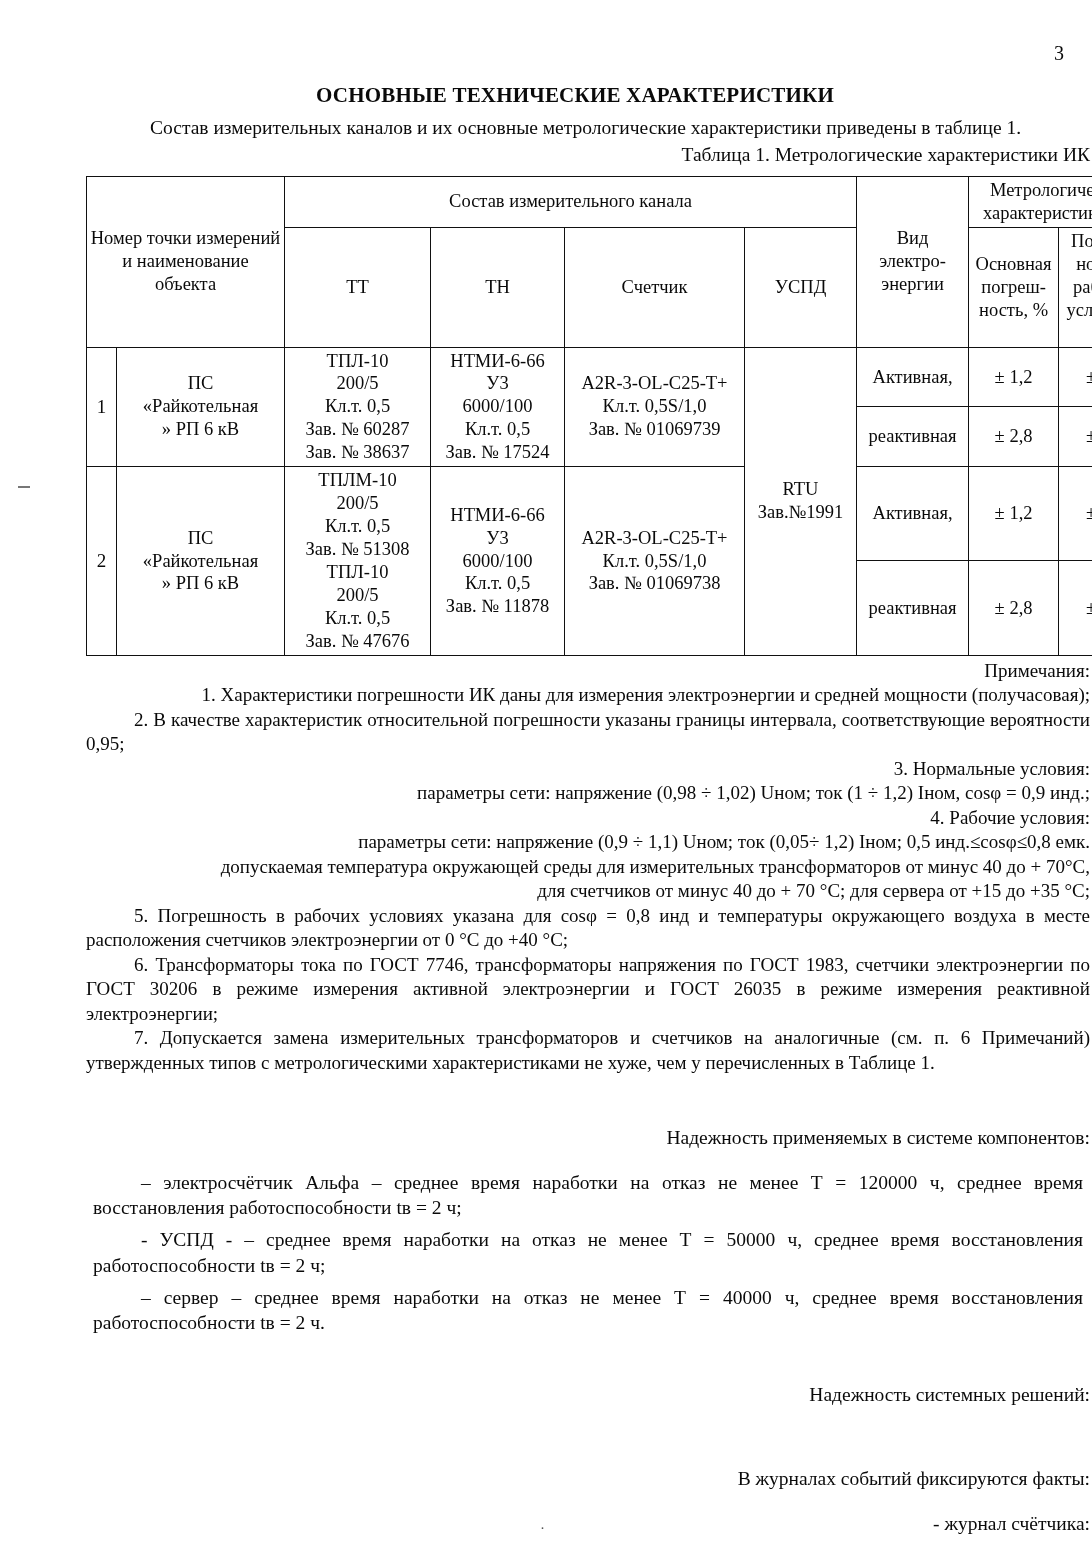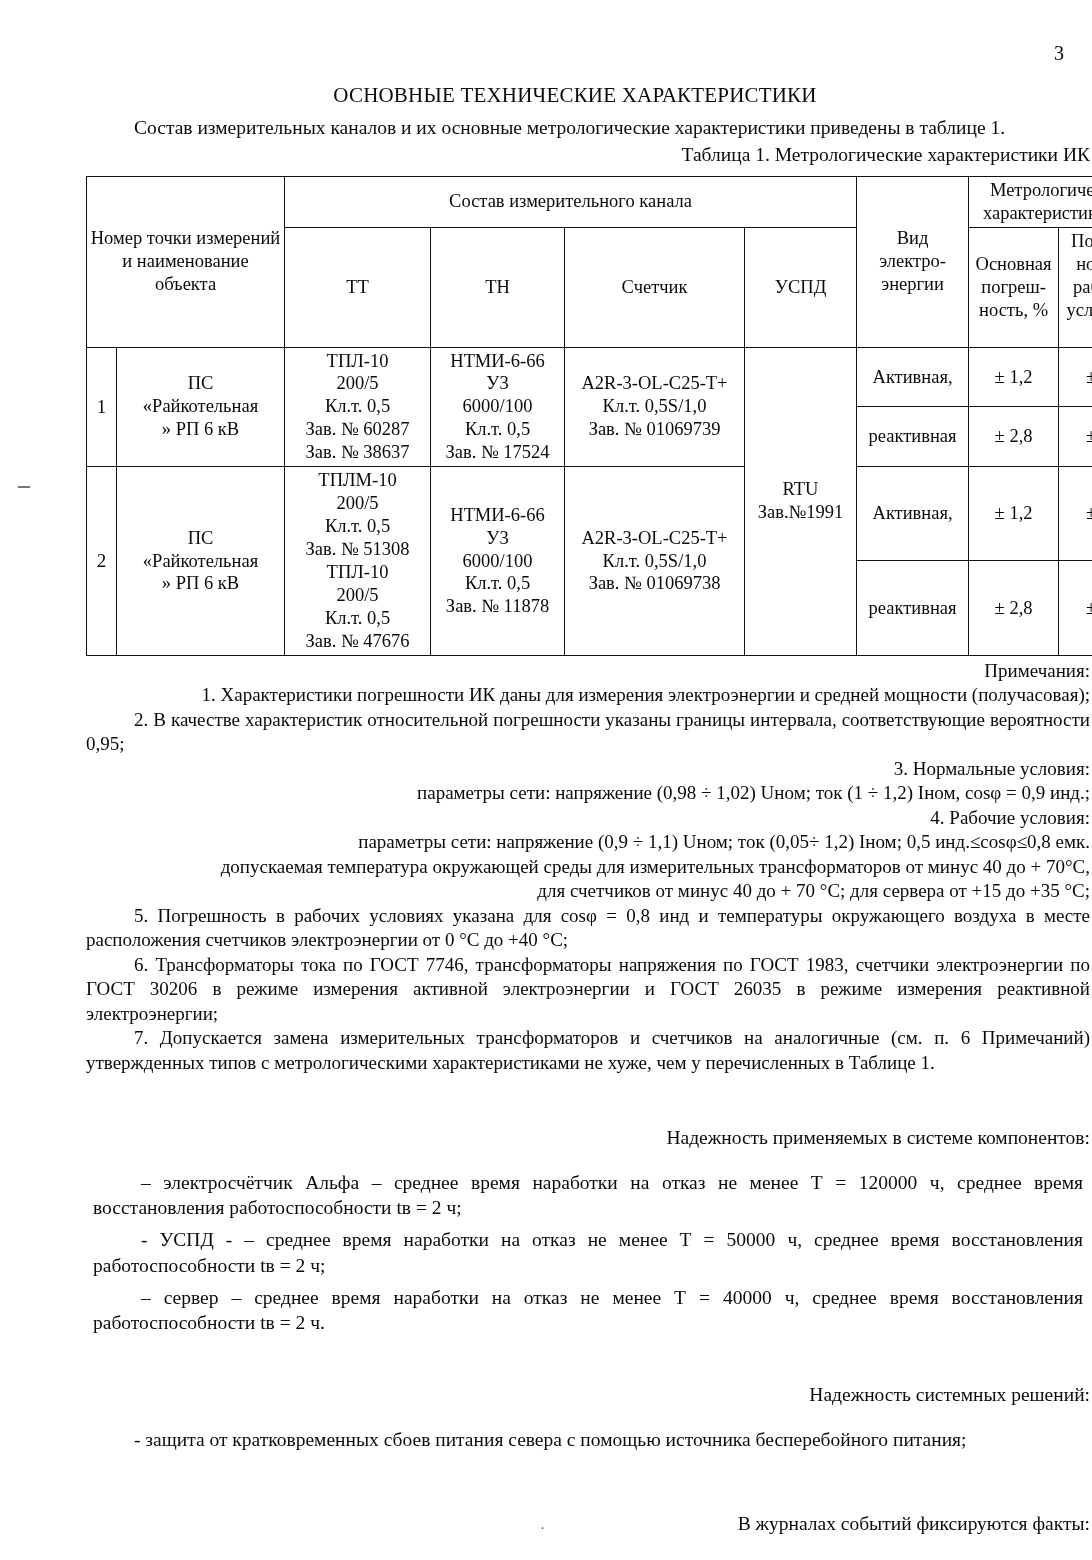--- a/index.html
+++ b/index.html
@@ -34,29 +34,29 @@
   
   .content {
     position: absolute;
     left: 86px;
     top: 82px;
     width: 1004px;
   }
 
   h1.doc-title {
     font-size: 21px;
-    font-weight: normal;
+    font-weight: bold;
     text-align: center;
     margin: 0 0 6px 0;
     padding-right: 26px;
     letter-spacing: 0.2px;
   }
 
   p.para {
-    margin: 0 0 1px 0;
+    margin: 0 0 1px 16px;
     text-align: justify;
     text-indent: 0;
   }
   p.indent {
     text-indent: 48px;
   }
   p.justify {
     text-align: justify;
     text-align-last: left;
   }
@@ -329,21 +329,20 @@
       <p class="ind1 nojust">Надежность применяемых в системе компонентов:</p>
       <p class="list-item">–    электросчётчик Альфа – среднее время наработки на отказ не менее Т = 120000 ч, среднее время восстановления работоспособности tв = 2 ч;</p>
       <p class="list-item">-    УСПД - – среднее время наработки на отказ не менее Т = 50000 ч, среднее время восстановления работоспособности tв = 2 ч;</p>
       <p class="list-item">–    сервер – среднее время наработки на отказ не менее Т = 40000 ч, среднее время восстановления работоспособности tв = 2 ч.</p>
     </div>
 
     <div class="sp-med"></div>
 
     <div>
       <p class="ind1 nojust">Надежность системных решений:</p>
-      <p class="ind1 justify">- защита от кратковременных сбоев питания севера с помощью источника бесперебойного питания;</p>
     </div>
 
     <div class="sp-med"></div>
 
     <div>
       <p class="ind1 nojust">В журналах событий фиксируются факты:</p>
       <p class="ind1 nojust">- журнал счётчика:</p>
 
     </div>
 

